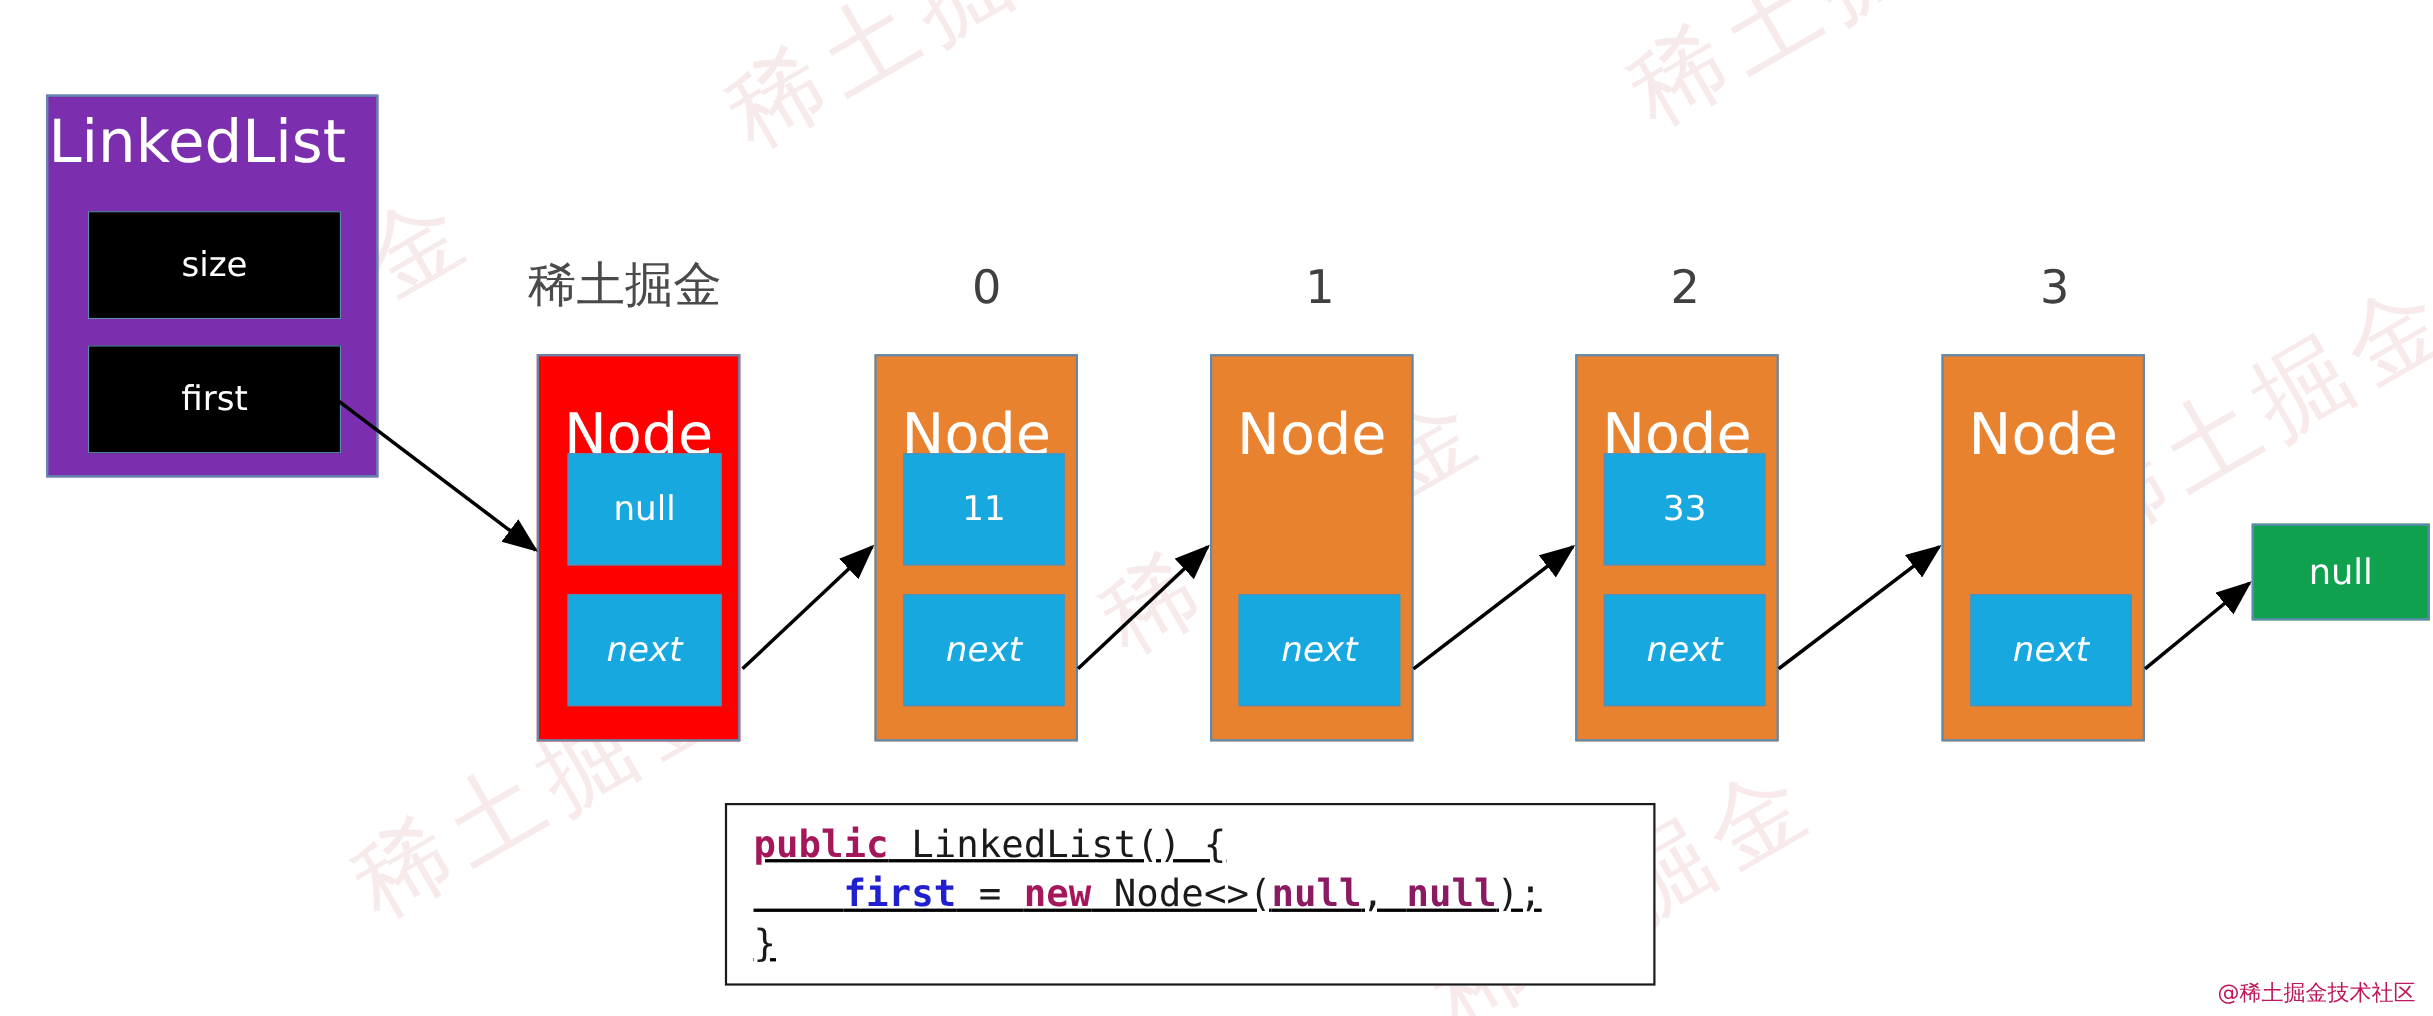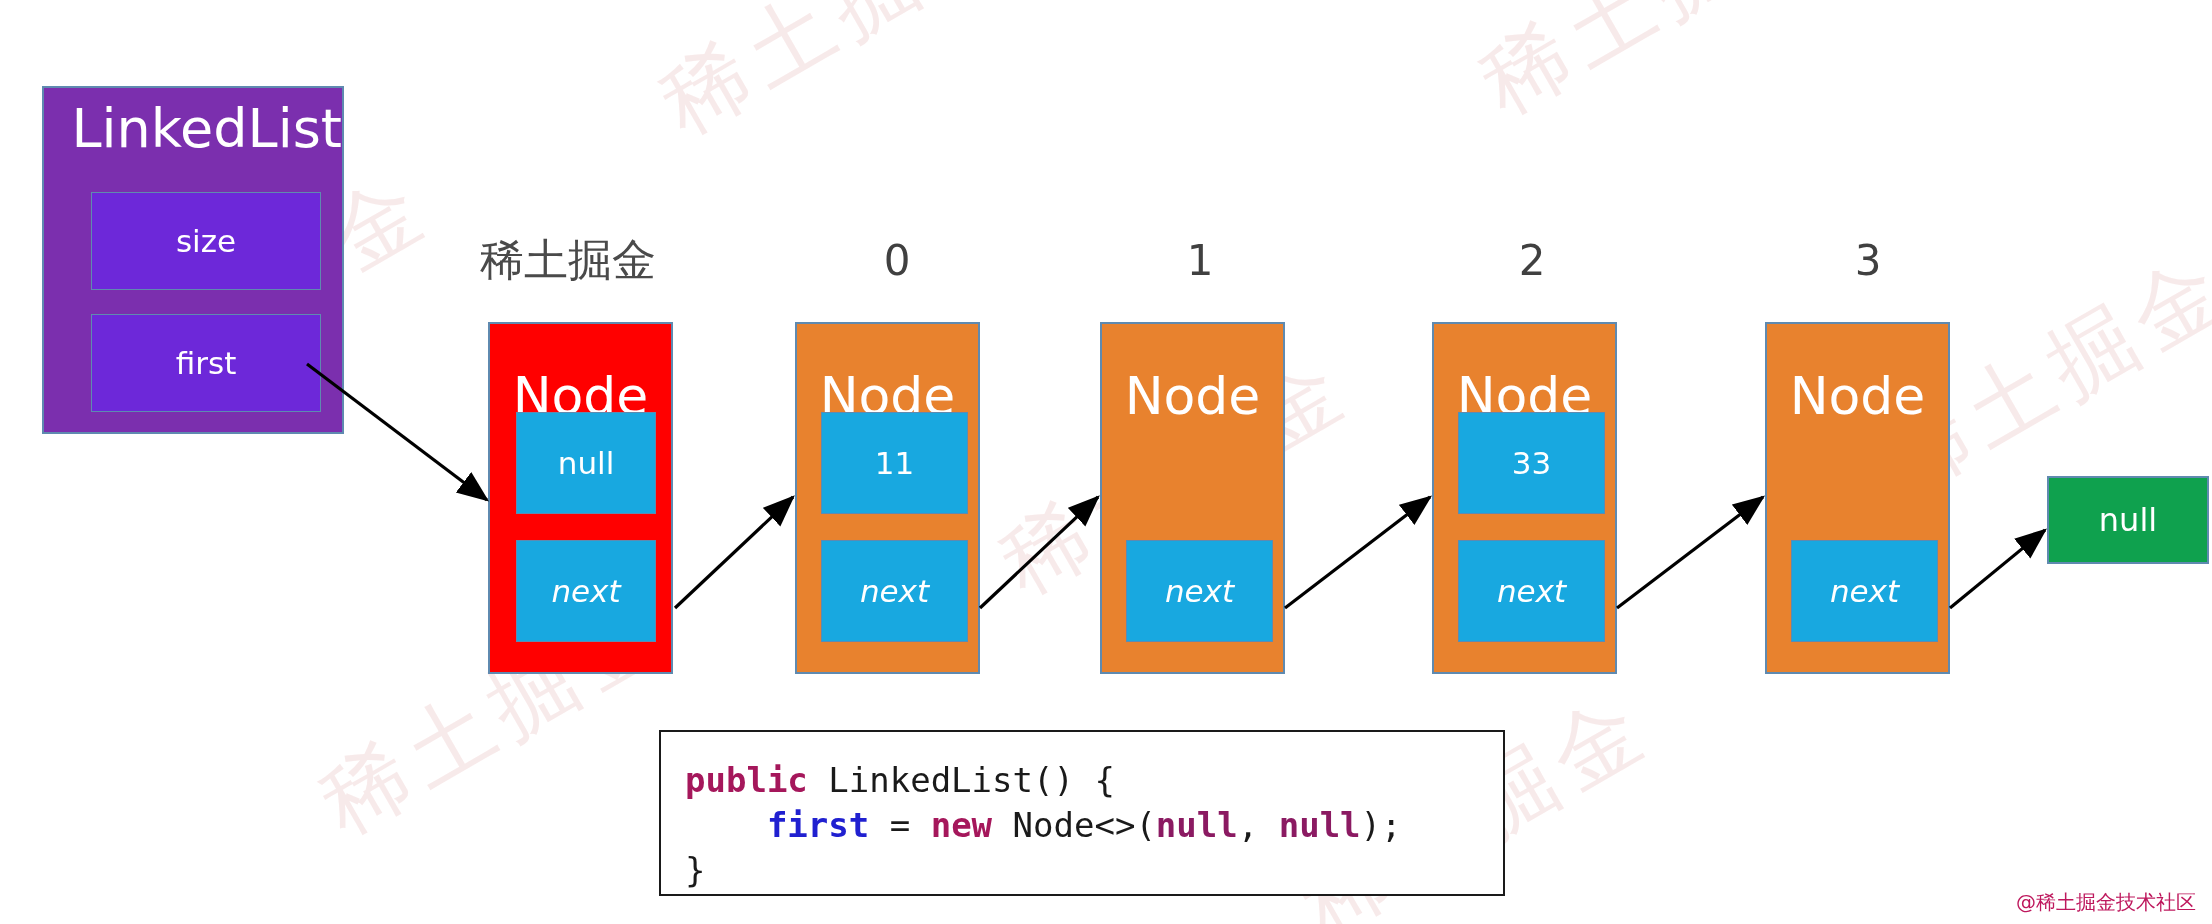--- a/index.html
+++ b/index.html
@@ -48,41 +48,40 @@
     background: #7B2FAE;
     border: 2px solid #5f8ab0;
     box-sizing: border-box;
     z-index: 5;
   }
   .ll-title {
     position: absolute;
     left: 0;
     top: 14px;
     width: 100%;
-    text-align: right;
+    text-align: left;
     color: #ffffff;
     font-size: 54px;
     line-height: 1;
     font-family: "DejaVu Sans", sans-serif;
   }
   .ll-field {
     position: absolute;
     left: 36px;
     width: 230px;
     height: 98px;
-    background: #6d28d9;
+    background: #000000;
     border: 1px solid #5f8ab0;
     box-sizing: border-box;
     color: #ffffff;
     font-size: 31px;
     display: flex;
     align-items: center;
     justify-content: center;
     font-family: "DejaVu Sans", sans-serif;
-    margin-left: 11px;
   }
   .ll-field.size { top: 104px; }
   .ll-field.first { top: 226px; }
 
   
   .node {
     position: absolute;
     width: 185px;
     height: 352px;
     border: 2px solid #5f8ab0;
@@ -180,25 +179,26 @@
   .code-box {
     position: absolute;
     left: 659px;
     top: 730px;
     width: 846px;
     height: 166px;
     background: #ffffff;
     border: 2px solid #1a1a1a;
     box-sizing: border-box;
     z-index: 7;
-    padding: 26px 0 0 24px;
+    padding: 14px 0 0 24px;
     font-family: "DejaVu Sans Mono", monospace;
     font-size: 34px;
     line-height: 1.32;
     white-space: pre;
+    text-decoration: underline;
   }
   .kw   { color: #A5175B; font-weight: bold; }
   .idn  { color: #1a1a1a; }
   .var  { color: #2020D0; font-weight: bold; }
   .nul  { color: #8B1A62; font-weight: bold; }
   .plain{ color: #1a1a1a; }
 
   
   .corner-wm {
     position: absolute;

